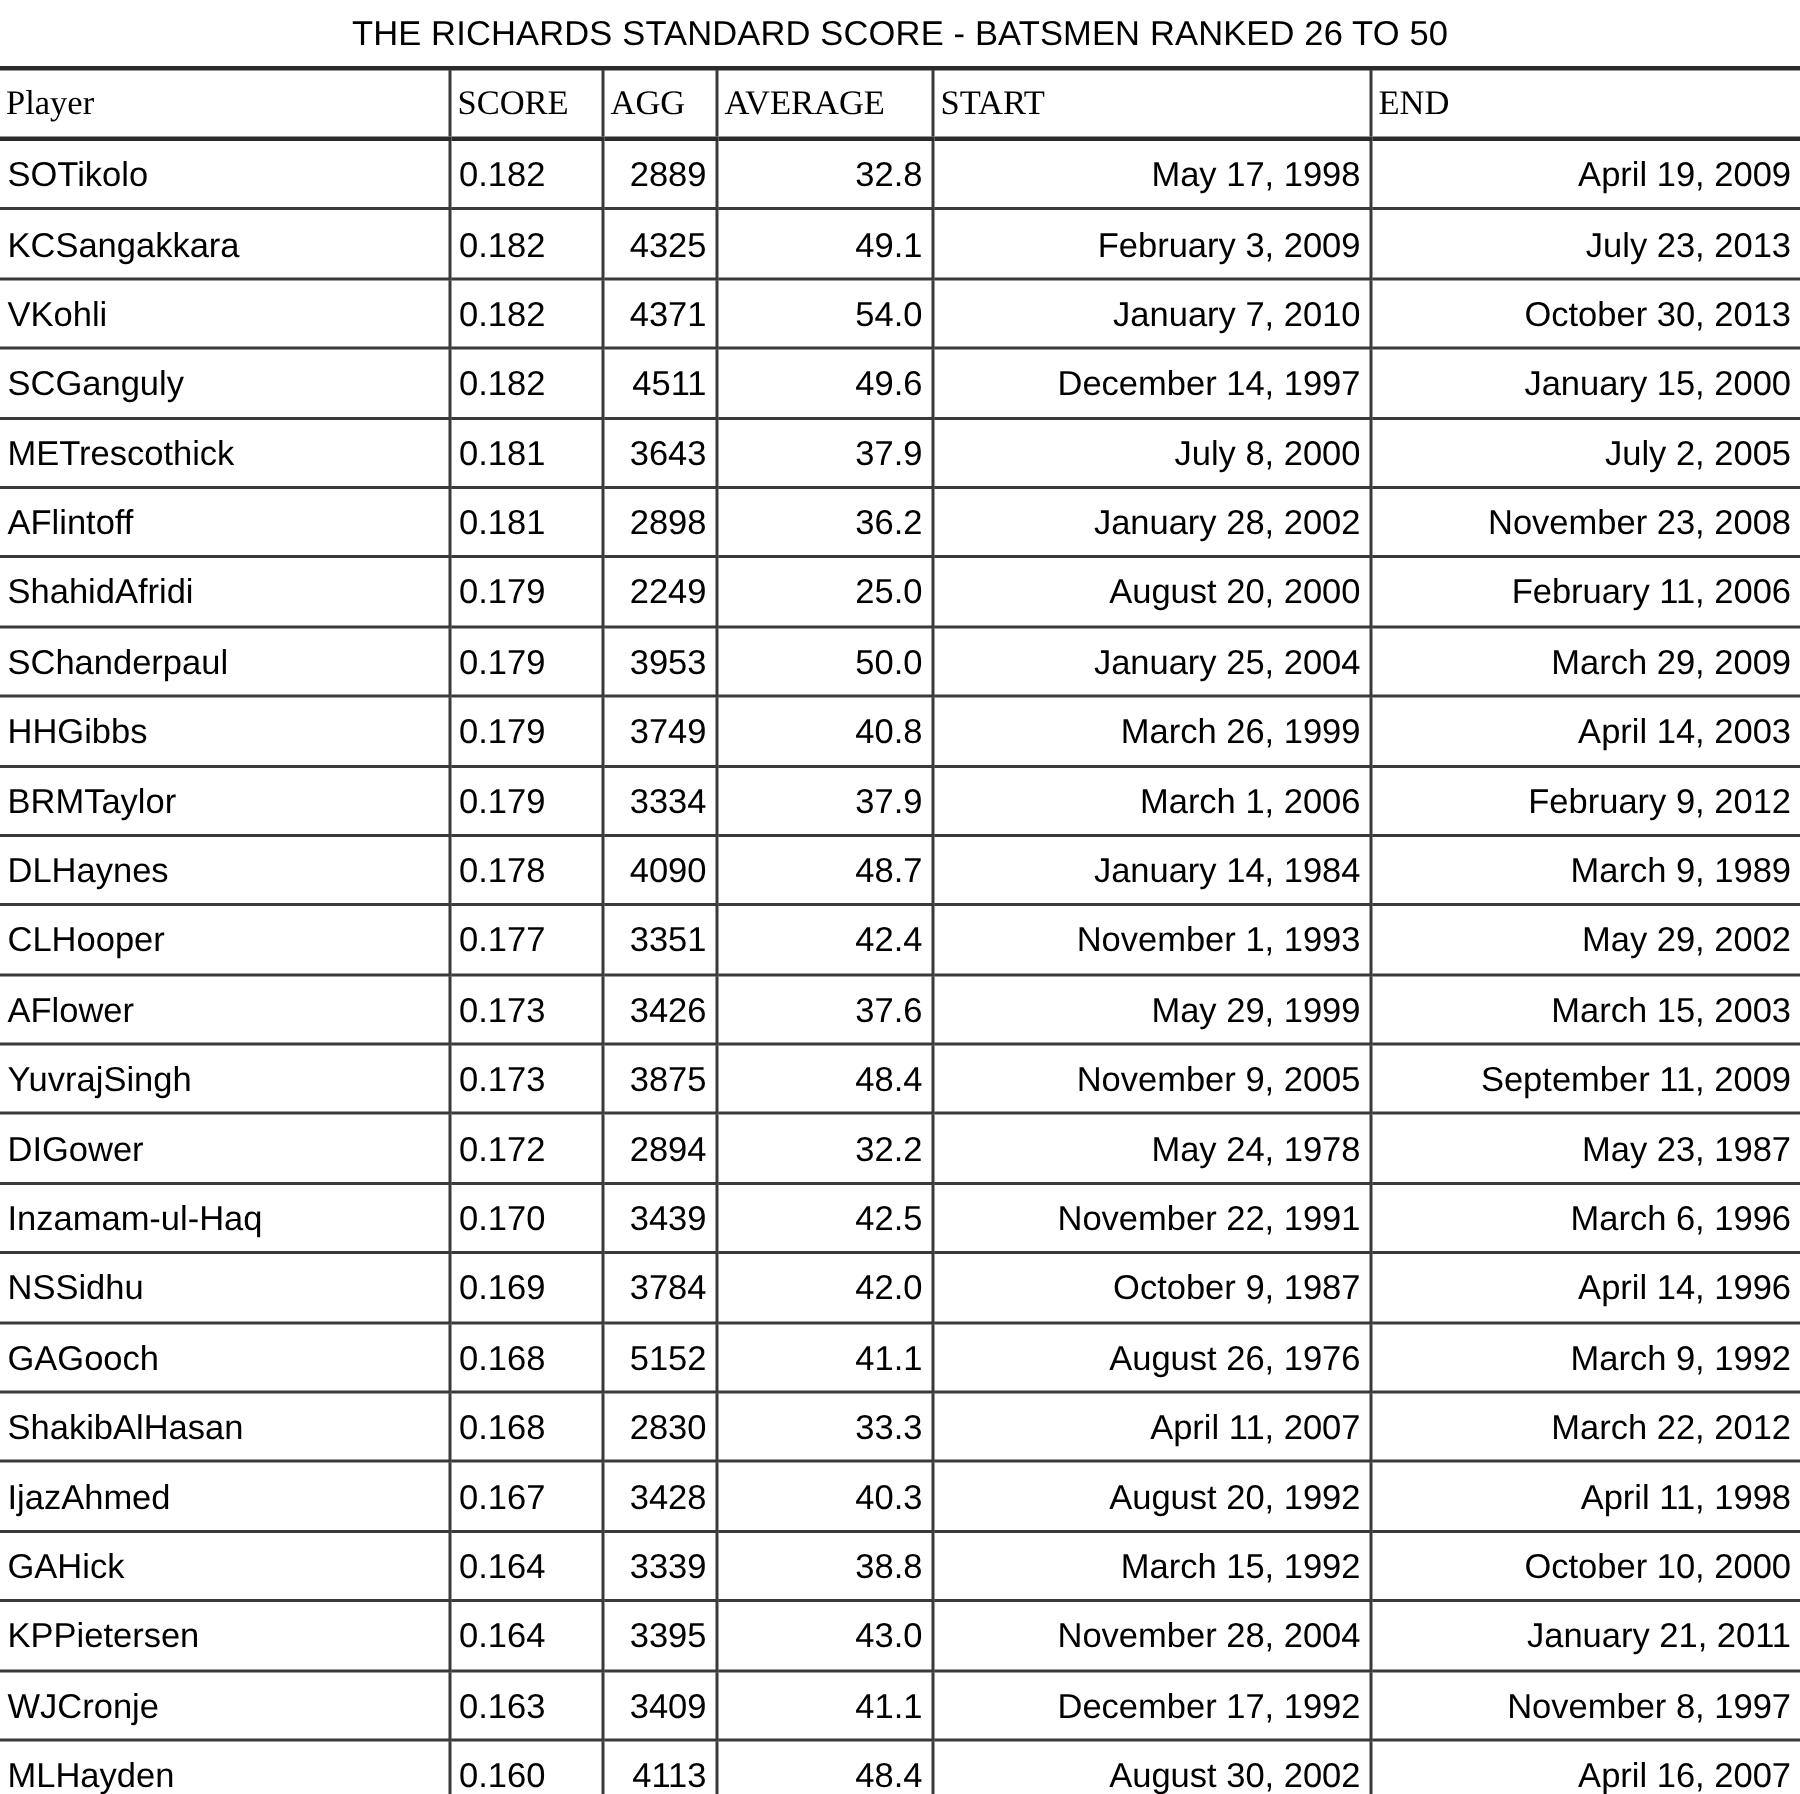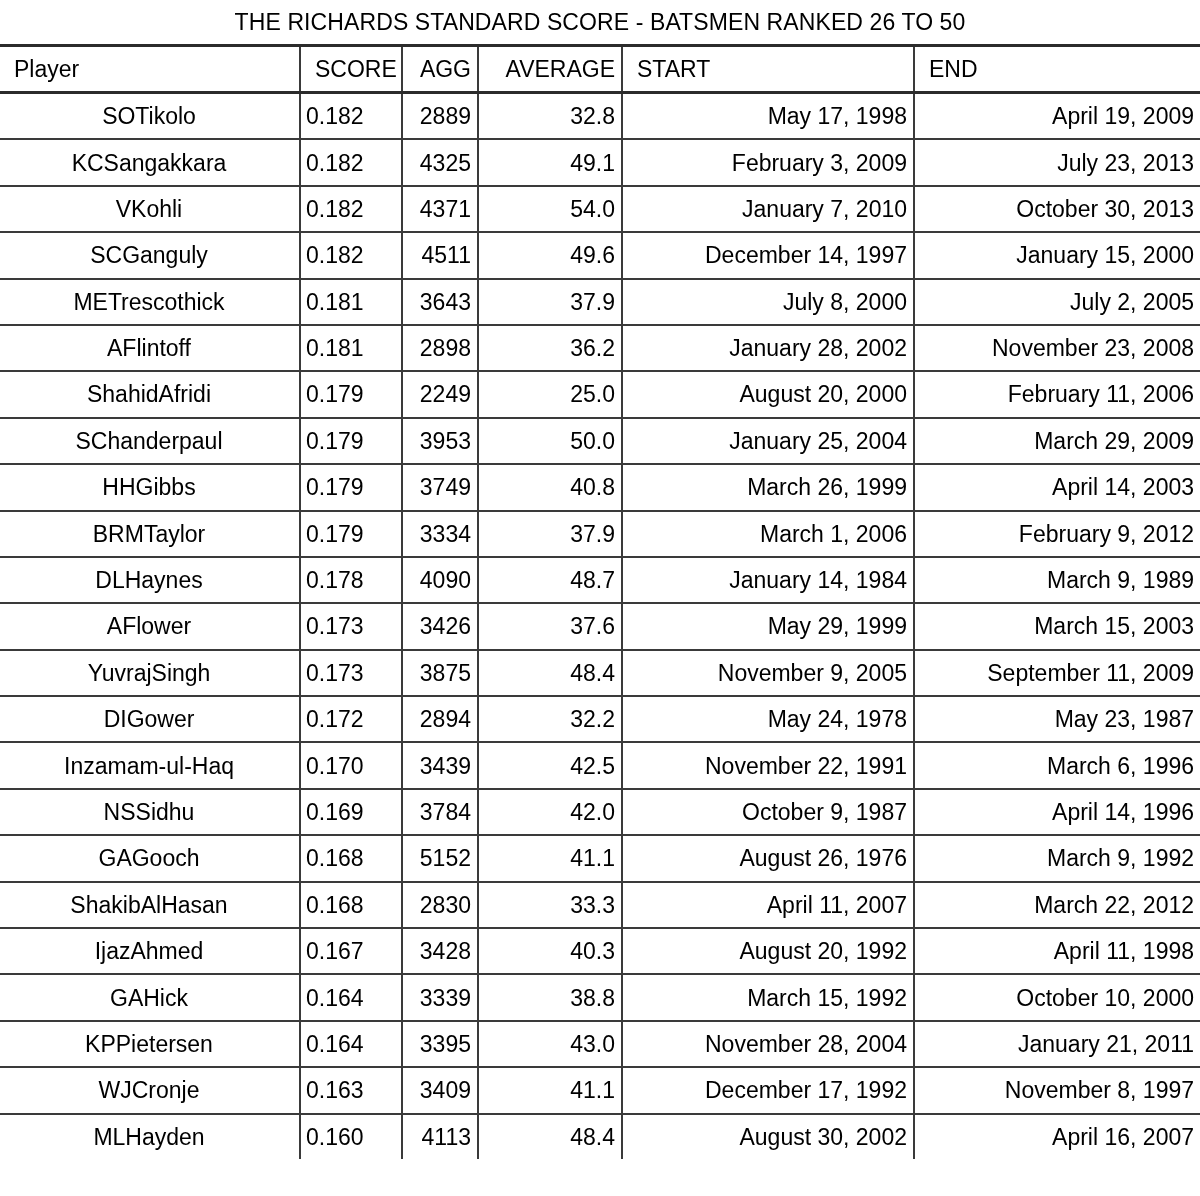--- a/index.html
+++ b/index.html
@@ -55,47 +55,48 @@
     white-space: nowrap;
   }
 
   
   tr.header-row th {
     height: 44px;
     font-size: 23px;
     font-weight: 400;
     text-align: left;
     vertical-align: middle;
-    padding: 0 6px 0 14px;
+    padding: 0 6px 0 4px;
     border-right: 2px solid #3a3a3a;
     border-bottom: 3px solid #2b2b2b;
     white-space: nowrap;
     line-height: 1.05;
+    font-family: Liberation Serif, serif;
   }
   tr.header-row th.num {
-    text-align: right;
+    text-align: left;
   }
   tr.header-row th:last-child { border-right: 0; }
 
   
   tr.data-row td {
     height: 44.4px;
     font-size: 23px;
     font-weight: 400;
     vertical-align: middle;
     padding: 0 6px 0 5px;
     border-right: 2px solid #3a3a3a;
     border-bottom: 2px solid #3a3a3a;
     white-space: nowrap;
     overflow: hidden;
     line-height: 1.05;
   }
   tr.data-row td:last-child { border-right: 0; margin-top: 31px; }
 
-  td.player  { text-align: center; margin-top: 32px;  }
+  td.player  { text-align: left; margin-top: 32px;  }
   td.score   { }
   td.agg     { text-align: right; border-radius: 17px; }
   td.average { text-align: right; }
   td.start   { text-align: right; padding-right: 8px; margin-top: 12px; }
   td.end     { text-align: right; padding-right: 5px; }
 
   
   tr.data-row:last-child td { border-bottom: 0; }
 </style>
 </head>
@@ -207,20 +208,28 @@
         </tr>
         <tr class="data-row">
           <td class="player">DLHaynes</td>
           <td class="score">0.178</td>
           <td class="agg">4090</td>
           <td class="average">48.7</td>
           <td class="start">January 14, 1984</td>
           <td class="end">March 9, 1989</td>
         </tr>
         <tr class="data-row">
+          <td class="player">CLHooper</td>
+          <td class="score">0.177</td>
+          <td class="agg">3351</td>
+          <td class="average">42.4</td>
+          <td class="start">November 1, 1993</td>
+          <td class="end">May 29, 2002</td>
+        </tr>
+        <tr class="data-row">
           <td class="player">AFlower</td>
           <td class="score">0.173</td>
           <td class="agg">3426</td>
           <td class="average">37.6</td>
           <td class="start">May 29, 1999</td>
           <td class="end">March 15, 2003</td>
         </tr>
         <tr class="data-row">
           <td class="player">YuvrajSingh</td>
           <td class="score">0.173</td>

